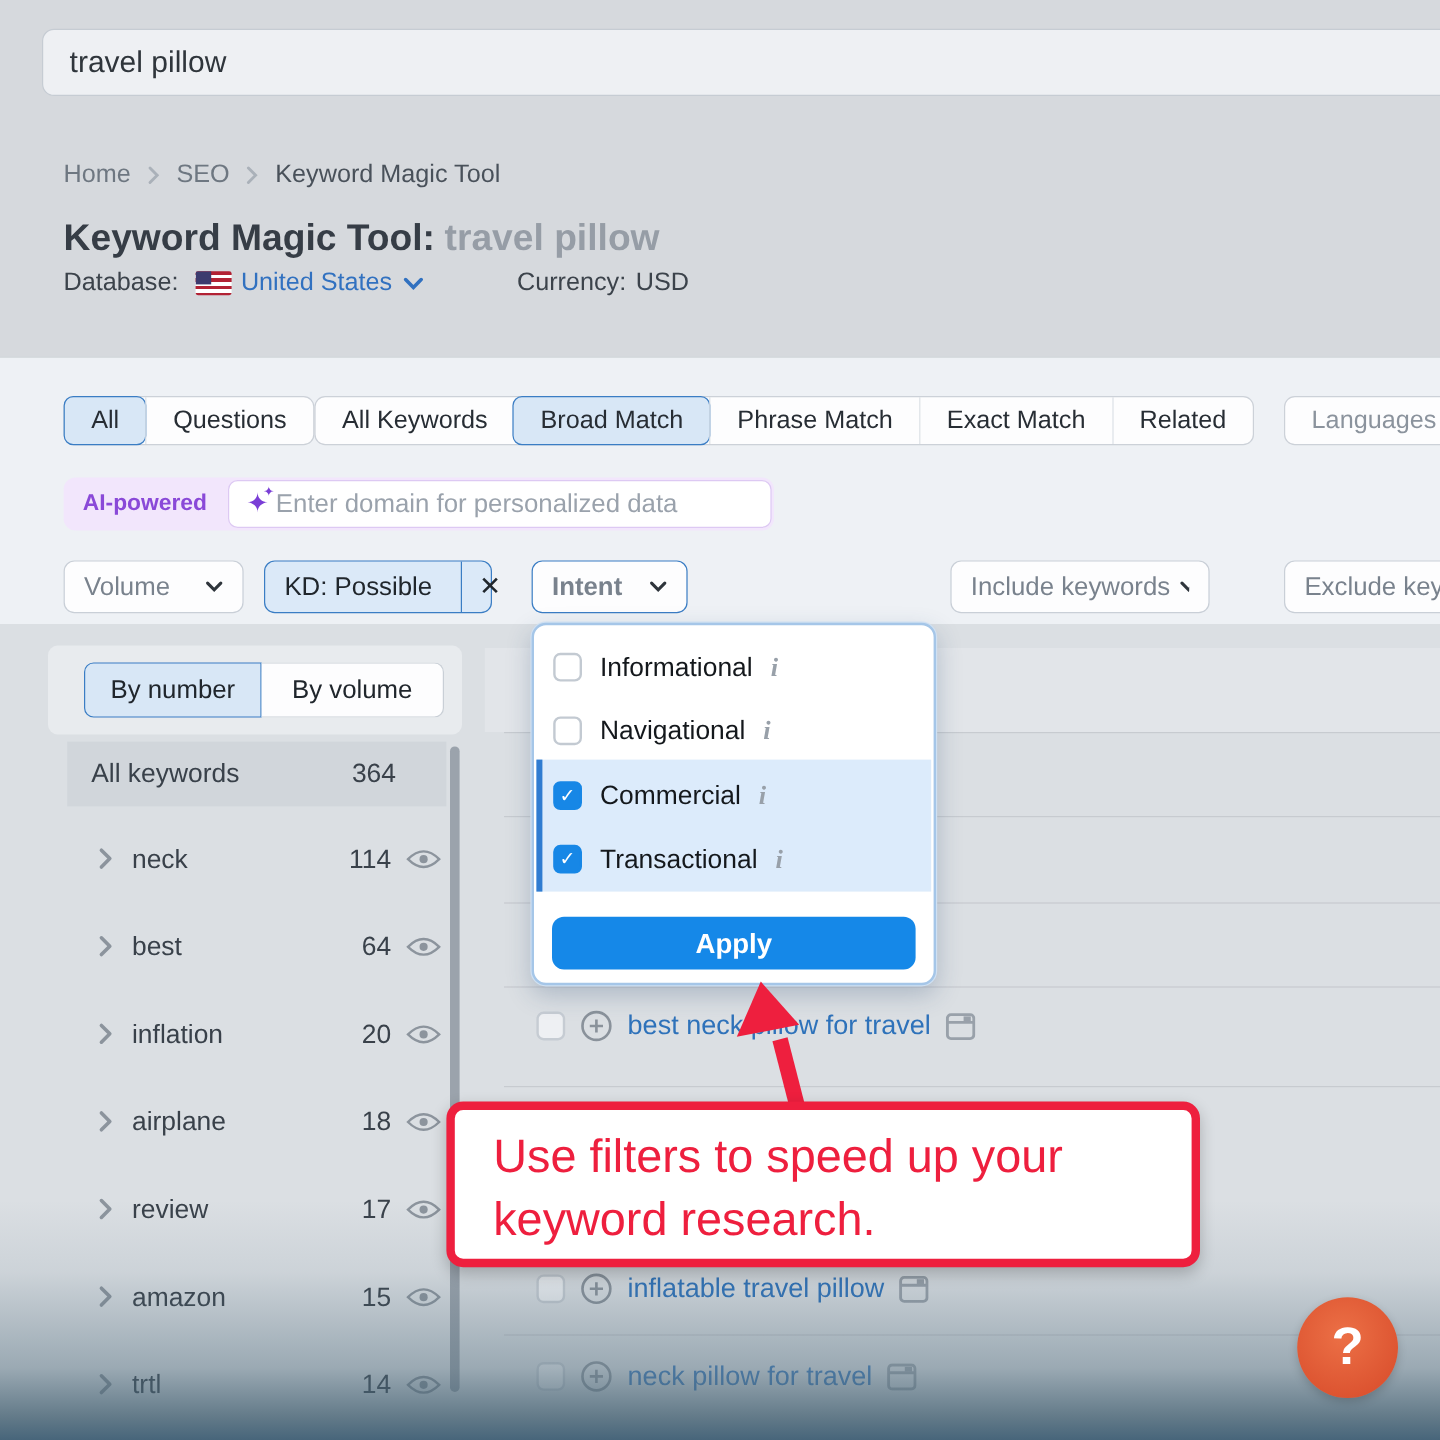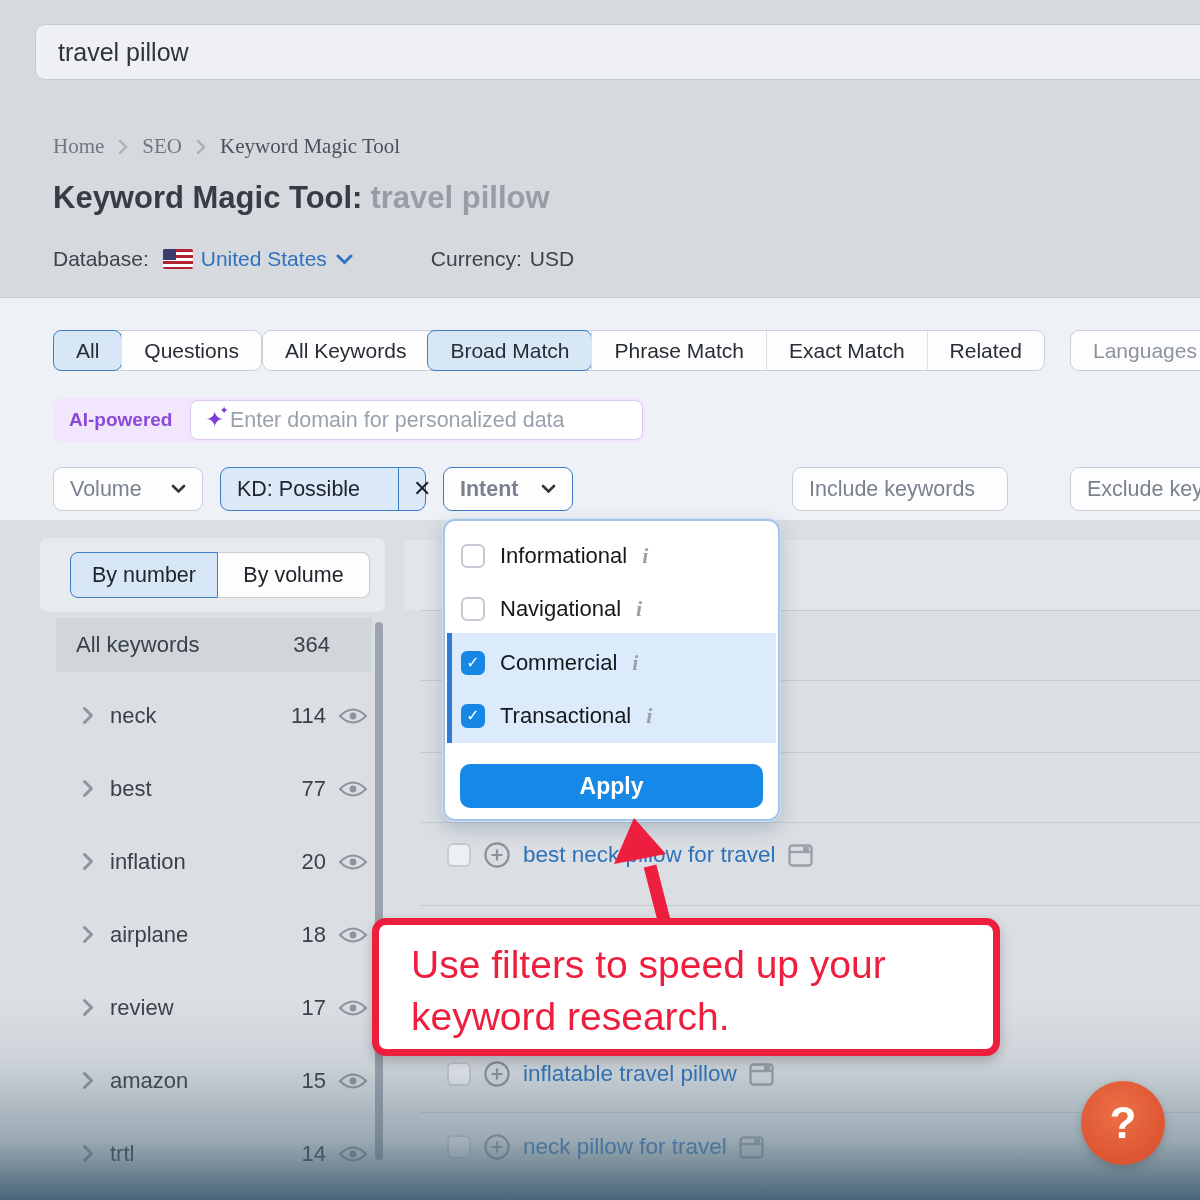--- a/index.html
+++ b/index.html
@@ -7,25 +7,25 @@
   body { font-family:"Liberation Sans","DejaVu Sans",sans-serif; background:#d6d9dd; }
   #stage { position:relative; width:1200px; height:1200px; overflow:hidden; background:#d6d9dd; }
   .abs { position:absolute; }
 
   
   #searchbar { left:35px; top:24px; width:1185px; height:56px; background:#eef0f3;
     border:1px solid #c6ccd3; border-radius:10px; }
   #searchbar input { width:100%; height:100%; border:none; outline:none; background:transparent;
     font-family:inherit; font-size:25px; color:#2f353b; padding-left:22px; }
   #breadcrumb { left:53px; top:134px; display:flex; align-items:center; gap:14px;
-    font-size:21px; color:#6e7781;font-family:Liberation Serif, serif; }
+    font-size:21px; color:#6e7781; }
   #breadcrumb .crumb-last { color:#49515a; }
   #page-title { left:53px; top:180px; font-size:31px; font-weight:bold; color:#363d46; }
   #page-title .query { color:#969da6; margin-left:8px; }
-  #dbrow { left:53px; top:247px; display:flex; align-items:center; font-size:21px; color:#3c434b; }
+  #dbrow { left:53px; top:224px; display:flex; align-items:center; font-size:21px; color:#3c434b; }
   .flag { width:30px; height:20px; position:relative; overflow:hidden; border-radius:2px;
     background:repeating-linear-gradient(180deg,#b22234 0 3px,#ffffff 3px 6px); margin:0 8px 0 14px; }
   .flag::after { content:""; position:absolute; left:0; top:0; width:13px; height:11px; background:#3c3b6e; }
   .linkblue { color:#3171c0; }
 
   
   #midband { left:0; top:297px; width:1200px; height:223px; background:#eef1f5; border-top:1px solid #c9cdd1; }
   .tabgroup { position:absolute; top:330px; height:41px; display:flex; background:#fdfdfe;
     border:1px solid #ccd1d8; border-radius:9px; }
   .tab { display:flex; align-items:center; justify-content:center; padding:0 22px;
@@ -39,21 +39,21 @@
   #domain-input-wrap { position:relative; flex:1; height:40px; margin-right:2px; background:#ffffff;
     border:1px solid #ddc9f3; border-radius:8px; display:flex; align-items:center; }
   .sparkle { position:relative; color:#7a3ed6; font-size:22px; margin:0 6px 0 14px; line-height:1; }
   .sparkle::after { content:"✦"; position:absolute; font-size:11px; left:14px; top:-4px; }
   #domain-input-wrap input { border:none; outline:none; background:transparent; flex:1;
     font-family:inherit; font-size:21.5px; color:#2f353b; }
   #domain-input-wrap input::placeholder { color:#9aa2ac; }
 
   .filterbtn { position:absolute; top:467px; height:44px; display:flex; align-items:center;
     background:#fdfdfe; border:1px solid #c9cfd7; border-radius:9px; font-size:21.5px; color:#79828d;
-    padding:0 16px; gap:22px; white-space:nowrap; }
+    padding:0 16px; gap:8px; white-space:nowrap; }
   .filterbtn.active-border { border:1.5px solid #3a7dc4;font-weight:bold; }
   .filterbtn.applied { background:#dbe9f8; border:1.5px solid #3a7dc4; color:#20262c; padding:0; }
   .kd-label { padding:0 16px; }
   .kd-x { border-left:1px solid #3a7dc4; height:100%; display:flex; align-items:center;
     padding:0 14px; font-size:22px; font-weight:bold; color:#20262c; }
 
   
   #mainband { left:0; top:520px; width:1200px; height:680px; background:#dbdfe3; }
   #summaryband { left:404px; top:540px; width:796px; height:70px; background:#e2e5e9; }
   #summaryline { left:783px; top:560px; display:flex; align-items:center; gap:8px;
@@ -174,21 +174,21 @@
     </div>
   </div>
 
   <div class="filterbtn" style="left:53px; width:150px; justify-content:space-between">
     <span>Volume</span>
     <svg width="15" height="10">
         <path d="M2 2 L7.5 7.5 L13 2" stroke="#2f353c" stroke-width="2.6" fill="none" stroke-linecap="round"></path>
       </svg>
   </div>
 
-  <div class="filterbtn applied" style="left:220px; width:206px">
+  <div class="filterbtn applied" style="left:220px; width:190px">
     <span class="kd-label">KD: Possible</span>
     <span class="kd-x">✕</span>
   </div>
 
   <div class="filterbtn active-border" style="left:443px; width:130px; justify-content:space-between">
     <span>Intent</span>
     <svg width="15" height="10">
         <path d="M2 2 L7.5 7.5 L13 2" stroke="#2f353c" stroke-width="2.6" fill="none" stroke-linecap="round"></path>
       </svg>
   </div>
@@ -239,21 +239,21 @@
         <path d="M2 10 Q15 -3 28 10 Q15 23 2 10 Z" fill="none" stroke="#8c949d" stroke-width="2"></path>
         <circle cx="15" cy="10" r="3.4" fill="#8c949d"></circle>
       </svg>
   </div>
   <div class="srow" style="top:752px">
     <svg width="12" height="19">
         <path d="M2.5 2.5 L9.5 9.5 L2.5 16.5" stroke="#8c949d" stroke-width="3" fill="none" stroke-linecap="round" stroke-linejoin="round"></path>
       </svg>
     <span class="lbl">best</span>
       <span class="spacer"></span>
-    <span class="cnt">77</span>
+    <span class="cnt">64</span>
     <svg width="30" height="20" viewBox="0 0 30 20">
         <path d="M2 10 Q15 -3 28 10 Q15 23 2 10 Z" fill="none" stroke="#8c949d" stroke-width="2"></path>
         <circle cx="15" cy="10" r="3.4" fill="#8c949d"></circle>
       </svg>
   </div>
   <div class="srow" style="top:825px">
     <svg width="12" height="19">
         <path d="M2.5 2.5 L9.5 9.5 L2.5 16.5" stroke="#8c949d" stroke-width="3" fill="none" stroke-linecap="round" stroke-linejoin="round"></path>
       </svg>
     <span class="lbl">inflation</span>

